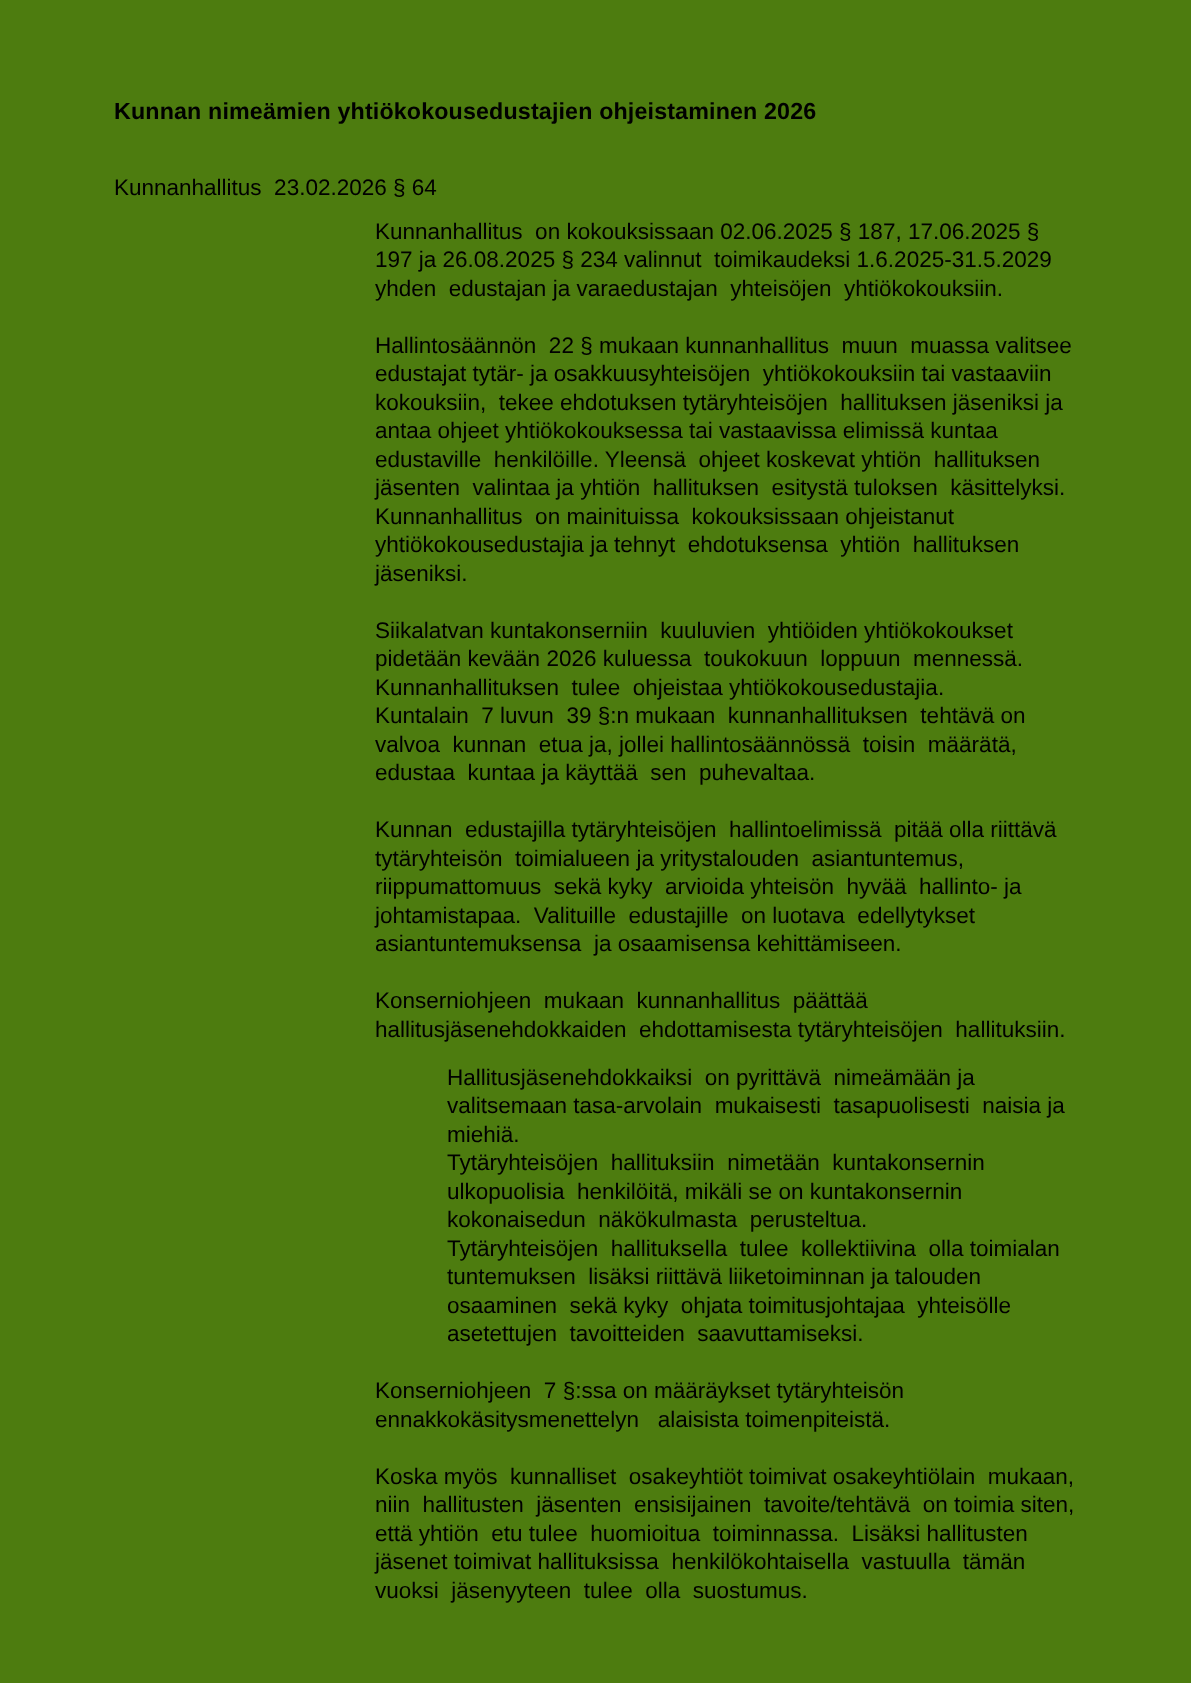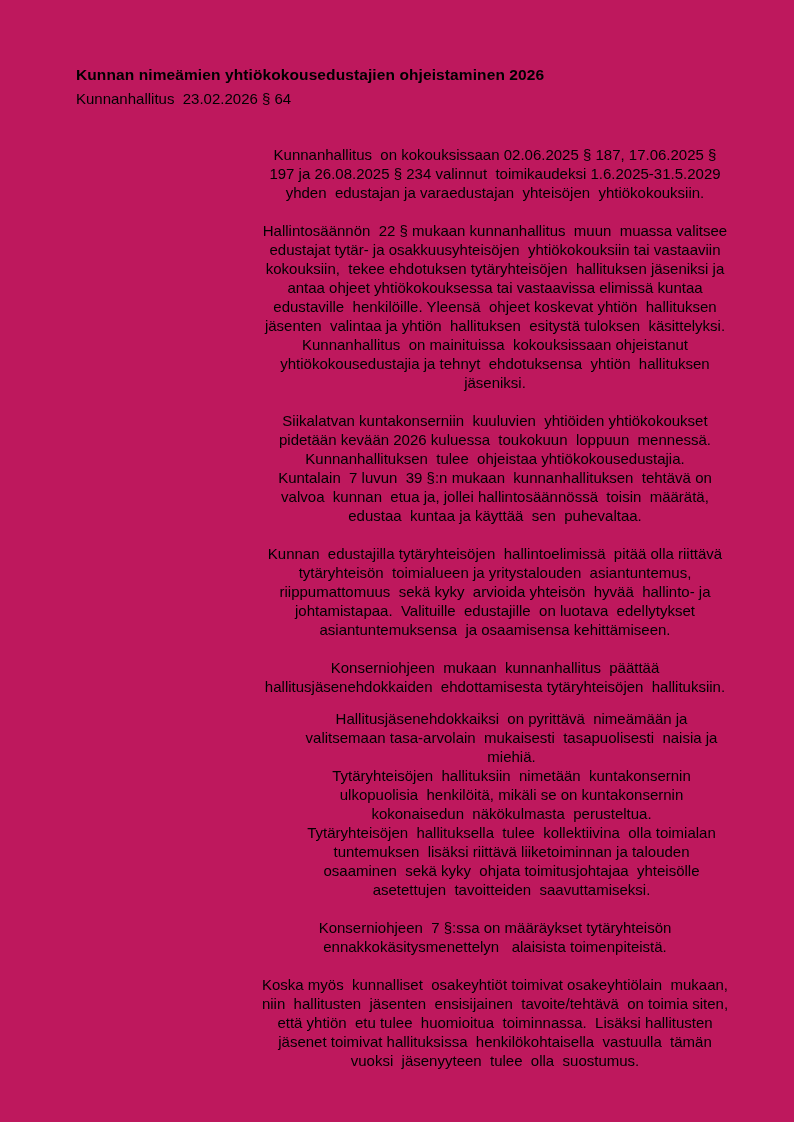--- a/index.html
+++ b/index.html
@@ -4,56 +4,55 @@
 <style>
   html, body {
     margin: 0;
     padding: 0;
     background: #ffffff;
   }
   .page {
     position: relative;
     width: 794px;
     height: 1122px;
-    background: #be185d;
+    background: #4d7c0f;
     overflow: hidden;
     font-family: "Liberation Sans", "DejaVu Sans", sans-serif;
     color: #000000;
   }
   .doc-title {
     position: absolute;
     left: 76px;
     top: 66px;
     font-size: 15.5px;
     font-weight: bold;
     letter-spacing: 0.1px;
     white-space: pre;
   }
   .doc-subtitle {
     position: absolute;
     left: 76px;
-    top: 90px;
+    top: 117px;
     font-size: 15px;
     white-space: pre;
   }
   .doc-body {
     position: absolute;
     left: 250px;
     top: 145px;
     width: 490px;
     font-size: 15px;
     line-height: 19px;
-    text-align: center;
   }
   .para {
     white-space: pre-wrap;
     margin: 0 0 19px 0;
   }
   .para.indent {
-    margin-left: 33px;
+    margin-left: 48px;
   }
   .para.no-gap {
     margin-bottom: 13px;
   }
 </style>
 </head>
 <body>
 
 <div class="page">
   <div class="doc-title">Kunnan nimeämien yhtiökokousedustajien ohjeistaminen 2026</div>

